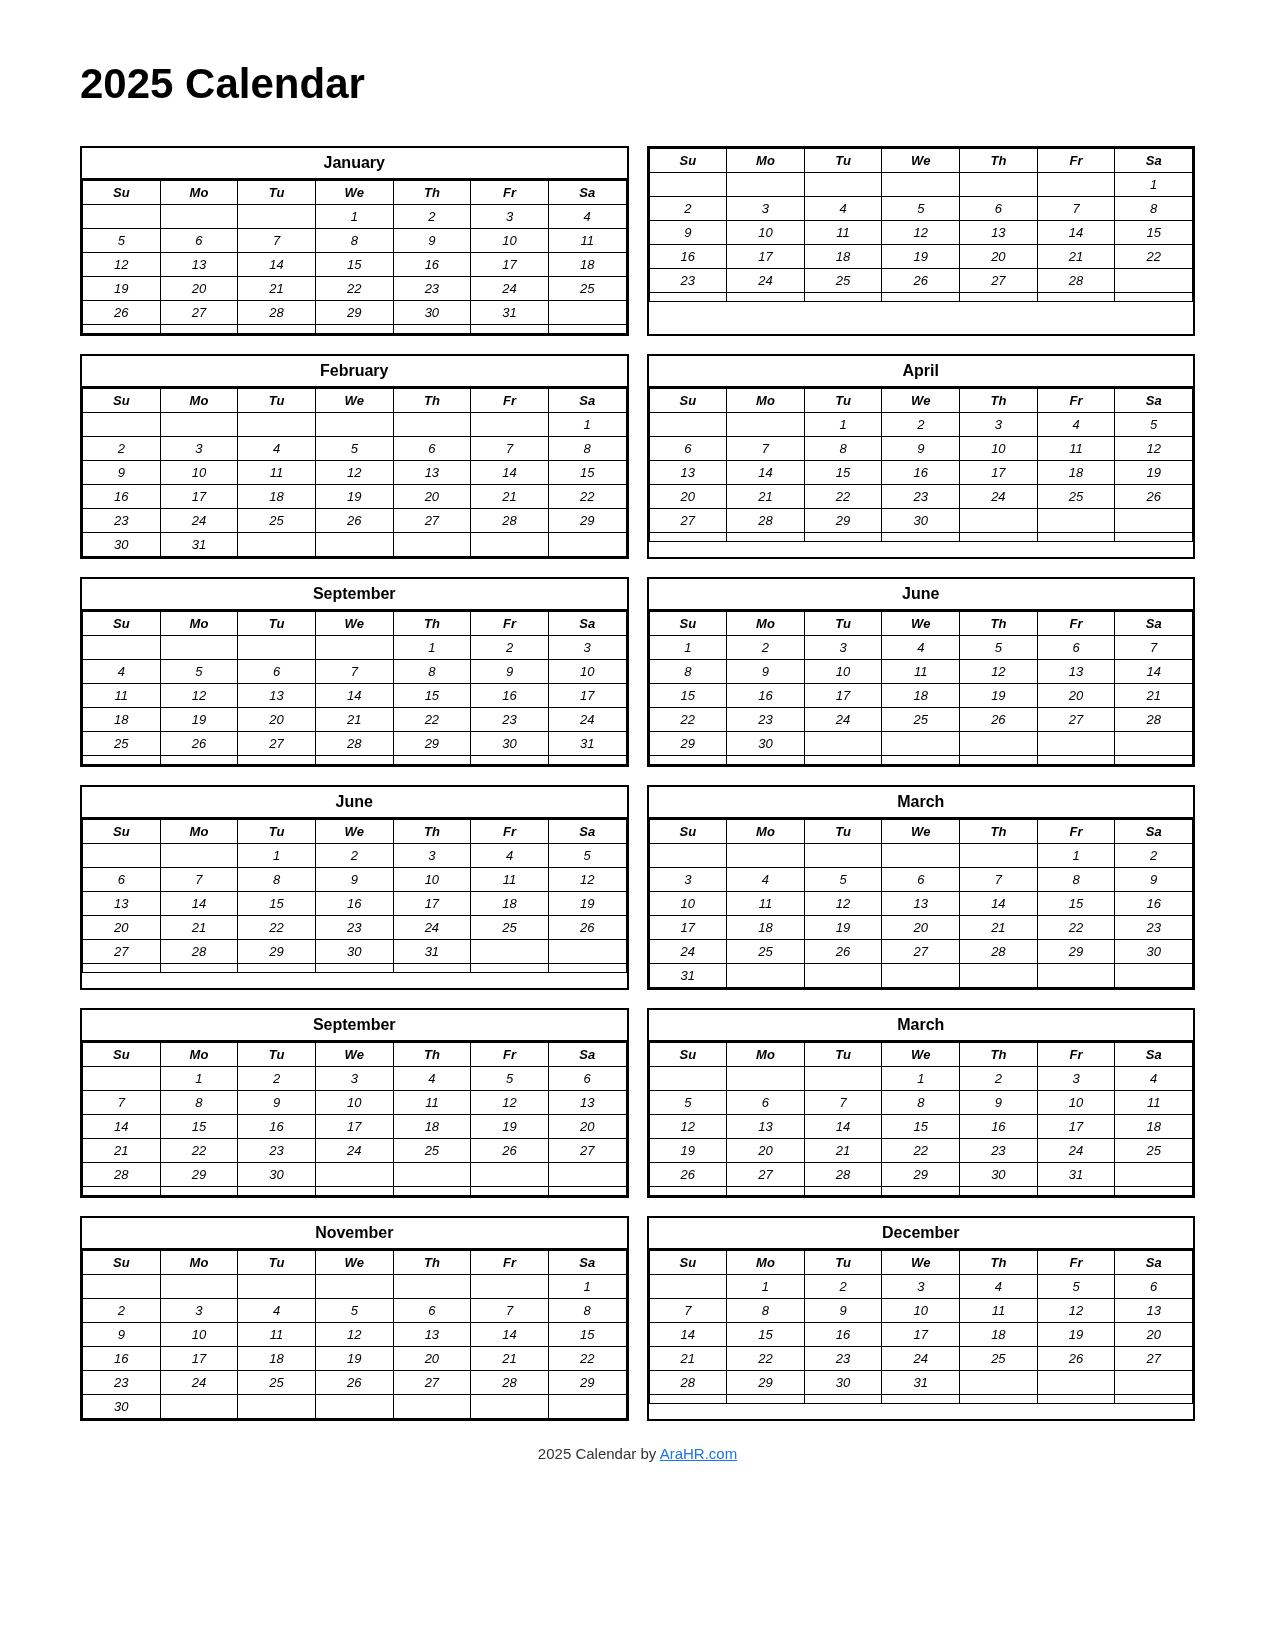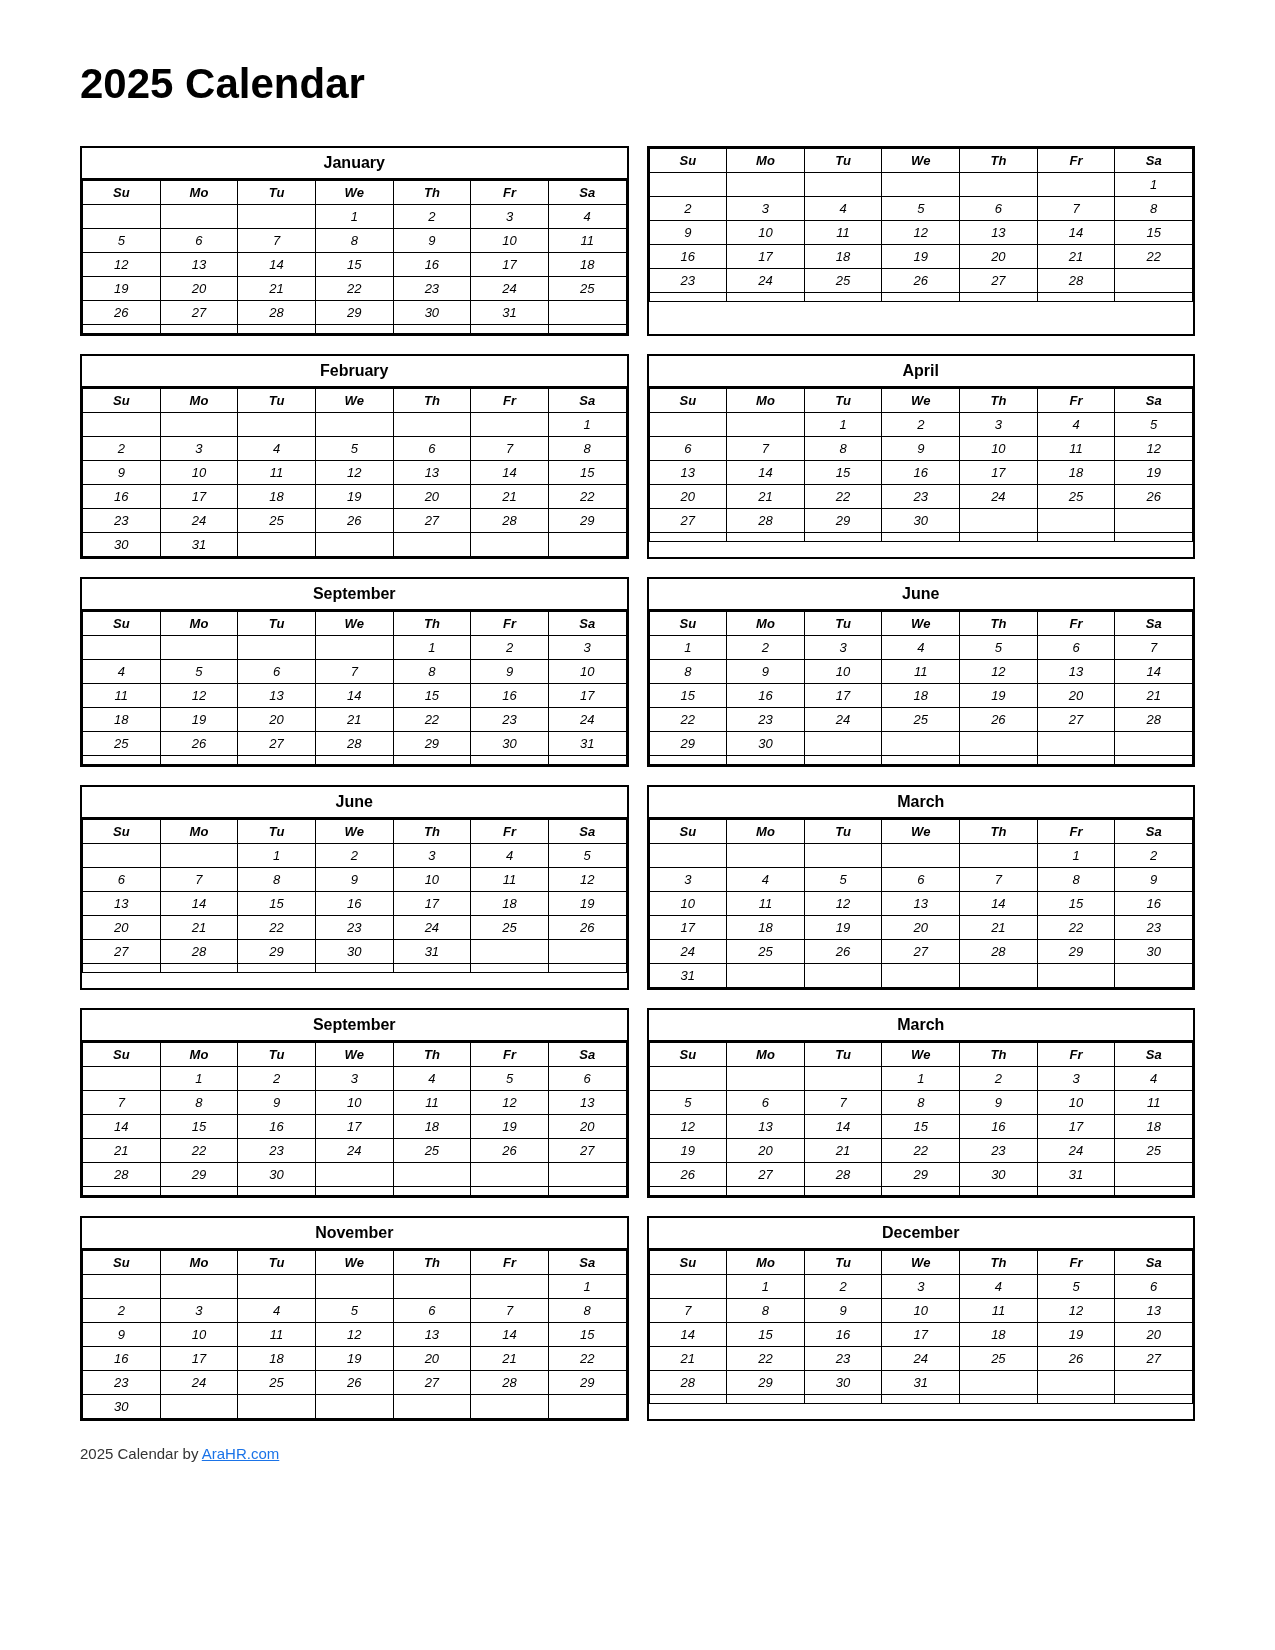--- a/index.html
+++ b/index.html
@@ -44,21 +44,21 @@
       font-size: 13px;
     }
     .cal-table th {
       font-weight: bold;
       background: #fff;
     }
     .cal-table td {
       font-weight: normal;
     }
     .footer {
-      text-align: left;
+      text-align: center;
       margin-top: 24px;
       font-size: 15px;
       color: #333;
     }
     .footer a {
       color: #1a73e8;
       text-decoration: underline;
     }
   </style>
 </head>

